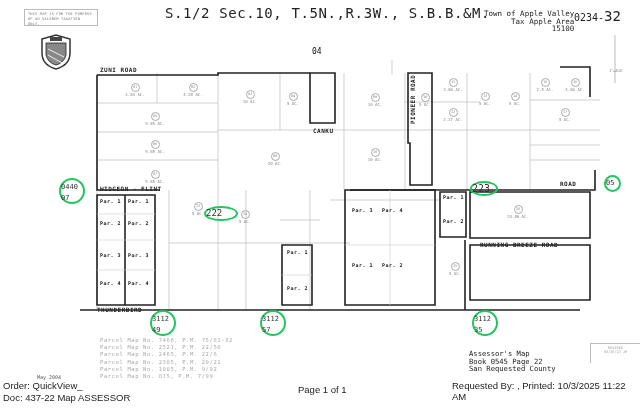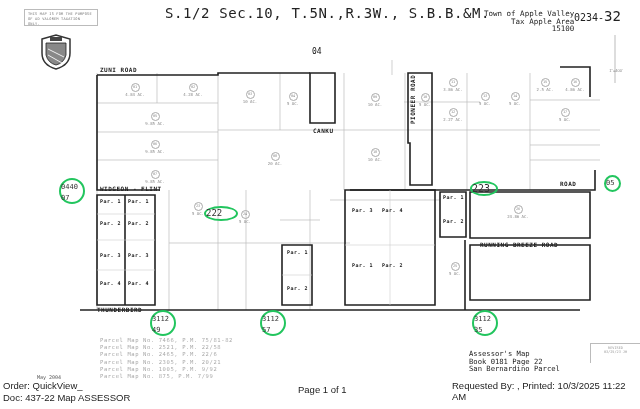--- a/index.html
+++ b/index.html
@@ -193,20 +193,20 @@
 
 <div class="abs date mono">May 2004</div>
 
 <div class="abs revised mono">
   <div>REVISED</div>
   <div>03/25/23 JH</div>
 </div>
 
 <div class="abs assessor mono">
   <div>Assessor's Map</div>
-  <div>Book 0181 Page 22</div>
-  <div>San Bernardino Parcel</div>
+  <div>Book 0545 Page 22</div>
+  <div>San Requested County</div>
 </div>
 
 <div class="abs footer" style="left:3px;top:380px">Order: QuickView_</div>
 <div class="abs footer" style="left:3px;top:392px">Doc: 437-22 Map ASSESSOR</div>
 <div class="abs footer" style="left:298px;top:384px">Page 1 of 1</div>
 <div class="abs footer" style="left:452px;top:380px">Requested By:   , Printed: 10/3/2025 11:22 AM</div>
 
 </body></html>

